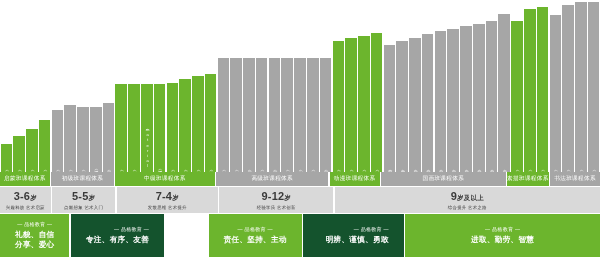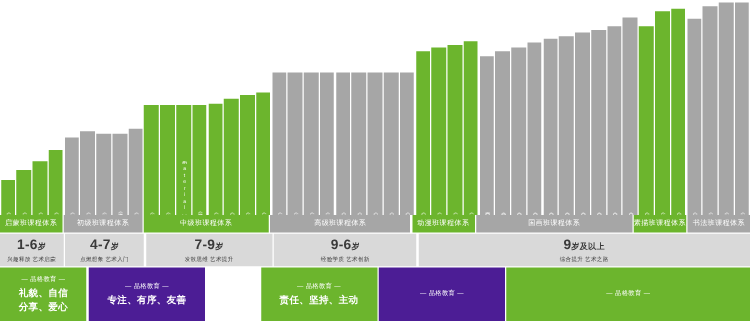--- a/index.html
+++ b/index.html
@@ -69,21 +69,21 @@
   #virtues{
     position:absolute;left:0;top:214px;width:600px;height:43px;
     display:flex;gap:1.5px;
   }
   .virCell{
     box-sizing:border-box;
     display:flex;flex-direction:column;align-items:center;justify-content:center;
     color:#fff;text-align:center;padding:2px 15px;
   }
   .virCell.green{background:#6cb52d;}
-  .virCell.grey{background:#4c1d95;}
+  .virCell.grey{background:#14532d;align-items:flex-end;}
   .virCell .vhead{font-size:5px;letter-spacing:.3px;margin-bottom:3px;white-space:nowrap;}
   .virCell .vline{font-size:7.6px;font-weight:bold;line-height:1.32;letter-spacing:.3px;white-space:nowrap;}
 </style>
 </head>
 <body>
 
 <div id="stage">
 
   <div id="chart">
       <div class="bar green" style="height: 16%;">
@@ -235,33 +235,33 @@
       <div class="sysCell green" style="flex: 8 1 0px;">中级班课程体系</div>
       <div class="sysCell grey" style="flex: 9 1 0px;">高级班课程体系</div>
       <div class="sysCell green" style="flex: 4 1 0px;">动漫班课程体系</div>
       <div class="sysCell grey" style="flex: 10 1 0px;">国画班课程体系</div>
       <div class="sysCell green" style="flex: 3 1 0px;">素描班课程体系</div>
       <div class="sysCell grey" style="flex: 4 1 0px;">书法班课程体系</div>
     </div>
 
   <div id="ages">
       <div class="ageCell" style="flex: 4 1 0px;">
-        <div class="age"><span>1-6</span><span class="suf">岁</span></div>
+        <div class="age"><span>3-6</span><span class="suf">岁</span></div>
         <div class="tag">兴趣释放  艺术启蒙</div>
       </div>
       <div class="ageCell" style="flex: 5 1 0px;">
-        <div class="age"><span>4-7</span><span class="suf">岁</span></div>
+        <div class="age"><span>5-5</span><span class="suf">岁</span></div>
         <div class="tag">点燃想象  艺术入门</div>
       </div>
       <div class="ageCell" style="flex: 8 1 0px;">
-        <div class="age"><span>7-9</span><span class="suf">岁</span></div>
+        <div class="age"><span>7-4</span><span class="suf">岁</span></div>
         <div class="tag">发散思维  艺术提升</div>
       </div>
       <div class="ageCell" style="flex: 9 1 0px;">
-        <div class="age"><span>9-6</span><span class="suf">岁</span></div>
+        <div class="age"><span>9-12</span><span class="suf">岁</span></div>
         <div class="tag">经验学质  艺术创新</div>
       </div>
       <div class="ageCell" style="flex: 21 1 0px;">
         <div class="age"><span>9</span><span class="suf">岁及以上</span></div>
         <div class="tag">综合提升  艺术之路</div>
       </div>
     </div>
 
   <div id="virtues">
       <div class="virCell green" style="flex: 4 1 0px;">
@@ -272,19 +272,21 @@
       <div class="virCell grey" style="flex: 5 1 0px;">
         <div class="vhead">— 品格教育 —</div>
         <div class="vline">专注、有序、友善</div>
       </div>
       <div class="virCell green" style="flex: 8 1 0px; margin-left: 43px;">
         <div class="vhead">— 品格教育 —</div>
         <div class="vline">责任、坚持、主动</div>
       </div>
       <div class="virCell grey" style="flex: 9 1 0px;">
         <div class="vhead">— 品格教育 —</div>
+        <div class="vline">明辨、谨慎、勇敢</div>
       </div>
       <div class="virCell green" style="flex: 21 1 0px;">
         <div class="vhead">— 品格教育 —</div>
+        <div class="vline">进取、勤劳、智慧</div>
       </div>
     </div>
 
 </div>
 
 </body></html>

